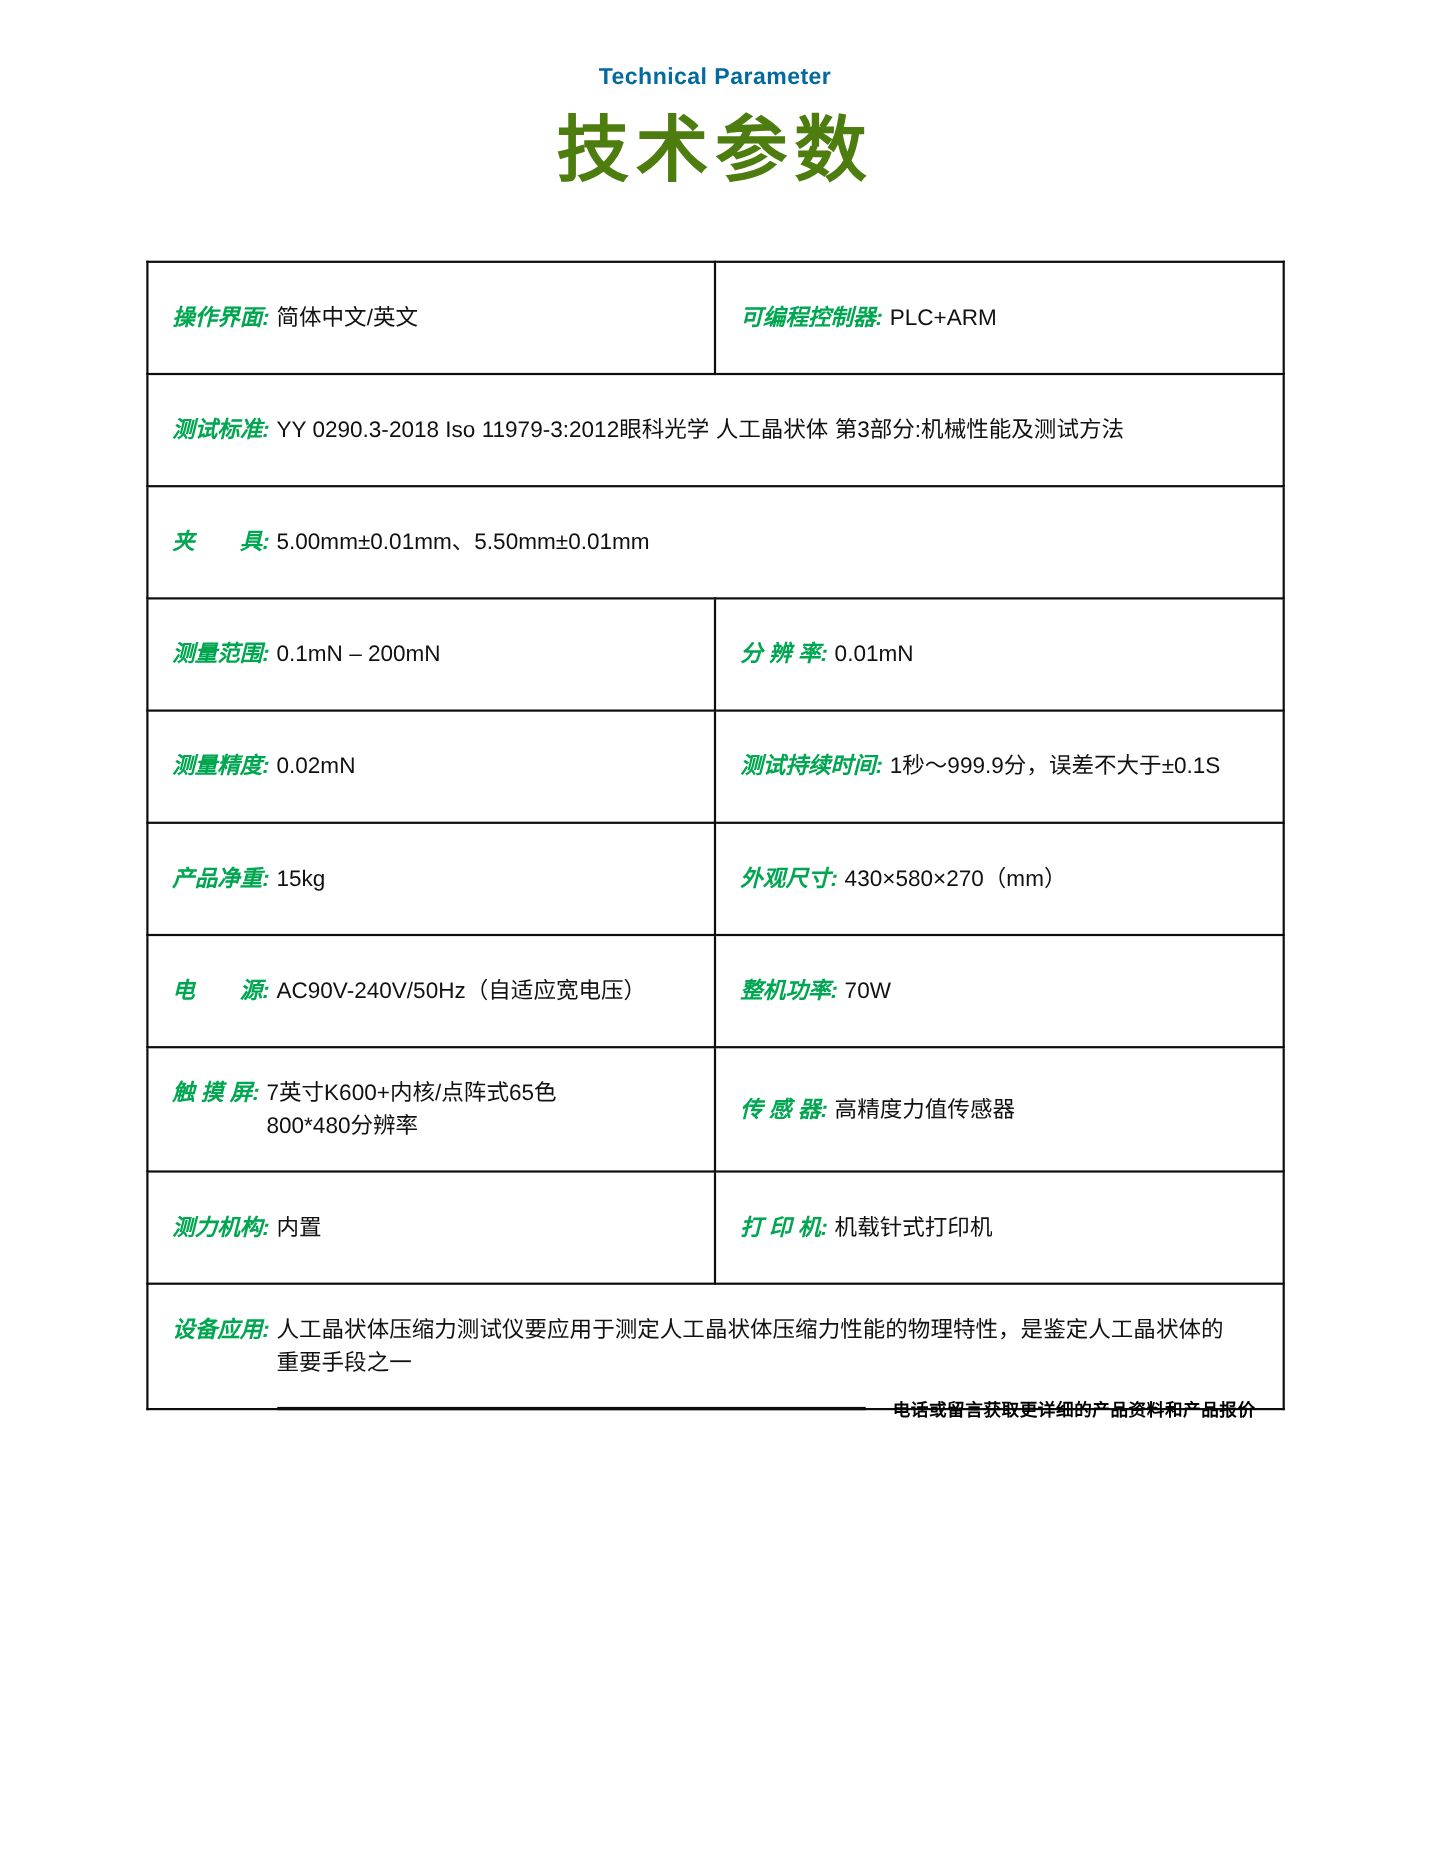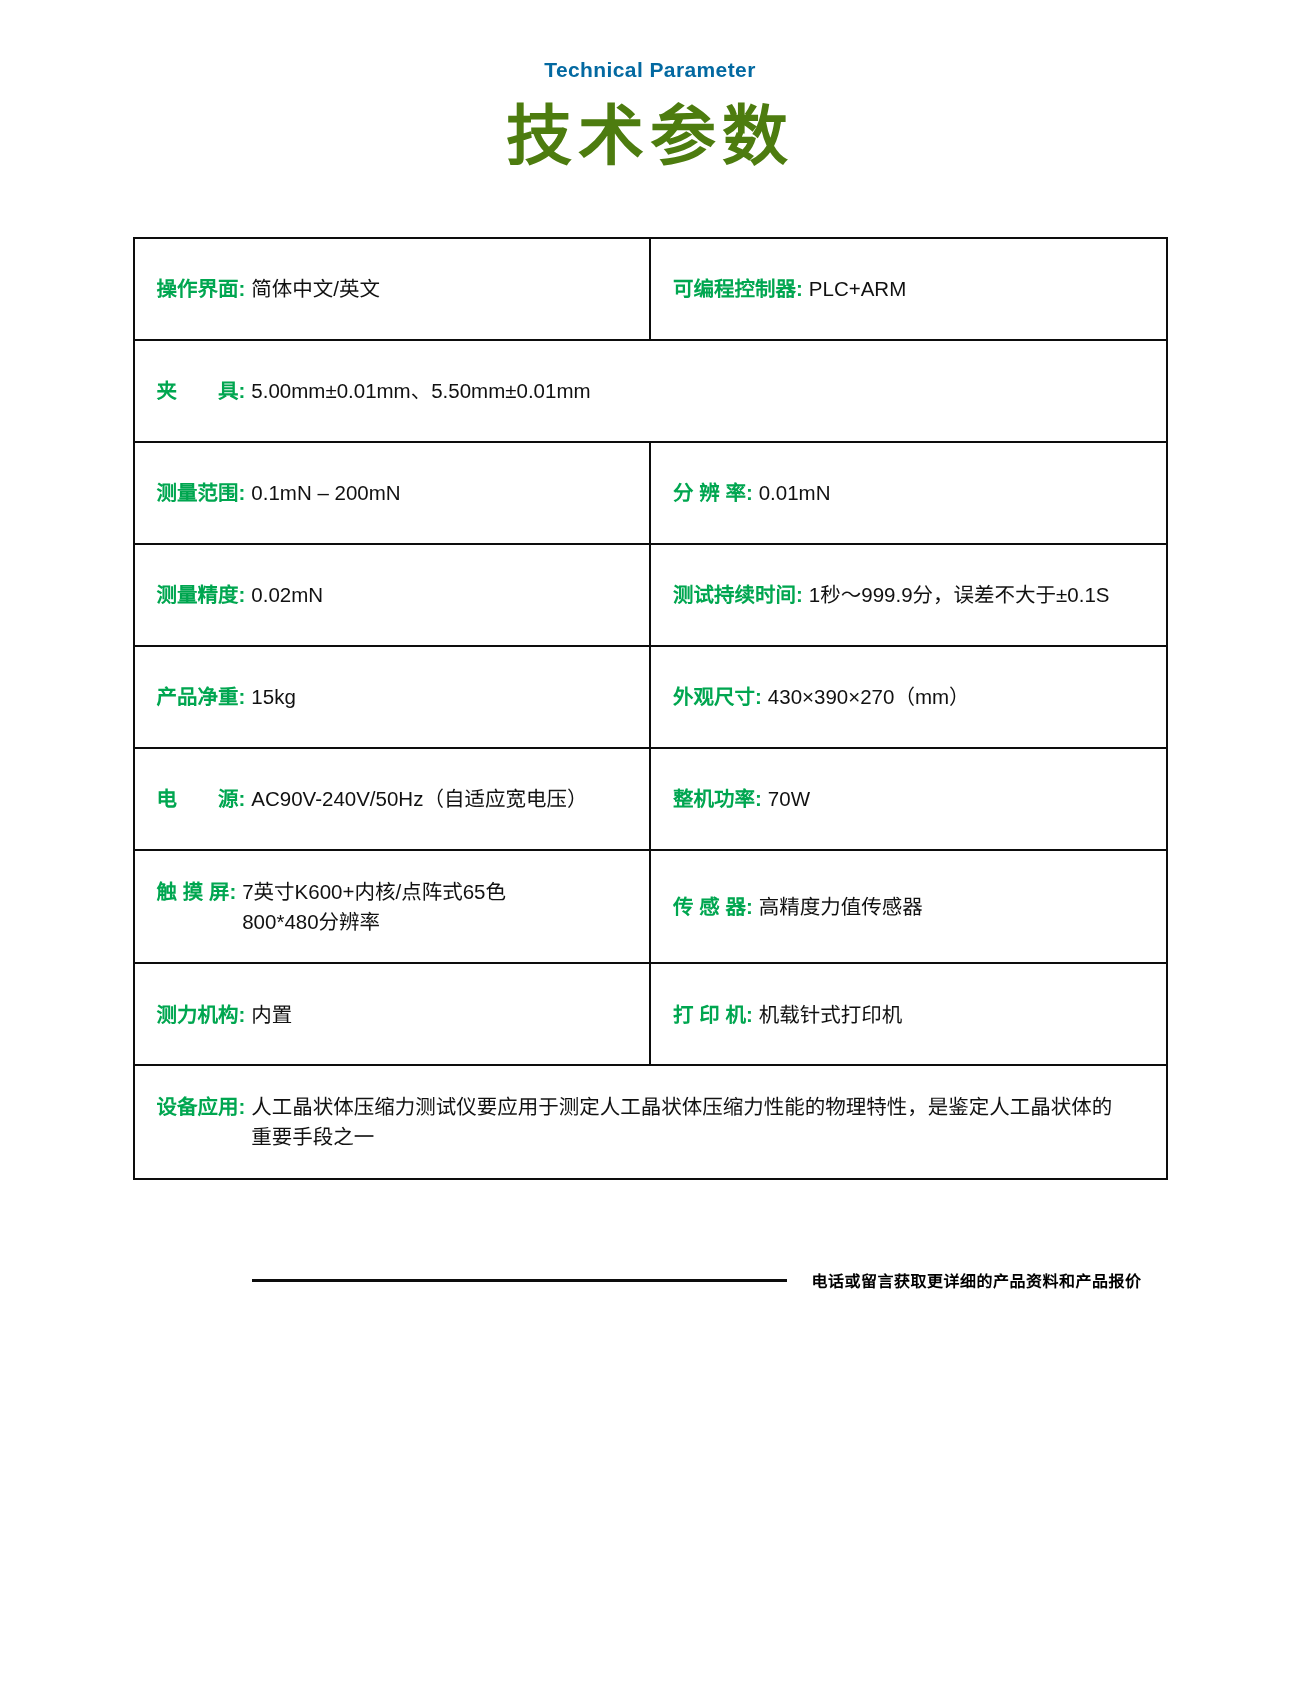--- a/index.html
+++ b/index.html
@@ -63,20 +63,21 @@
     font-size: 20.5px;
     line-height: 1.45;
   }
   td.cell {
     height: 48px;
   }
   .lbl {
     color: #00a650;
     font-weight: bold;
     white-space: pre;
+    font-style: italic;
   }
   .val {
     color: #111111;
     font-weight: normal;
   }
   .cellrow {
     display: flex;
     align-items: flex-start;
   }
   .cellrow .lbl {
@@ -135,20 +136,28 @@
             </div>
           </td>
           <td class="cell">
             <div class="cellrow">
               <span class="lbl">可编程控制器:</span>
               <span class="val">PLC+ARM</span>
             </div>
           </td>
         </tr>
 
+        <tr>
+          <td class="cell" colspan="2">
+            <div class="cellrow">
+              <span class="lbl">测试标准:</span>
+              <span class="val">YY 0290.3-2018 Iso 11979-3:2012眼科光学 人工晶状体 第3部分:机械性能及测试方法</span>
+            </div>
+          </td>
+        </tr>
 
         <tr>
           <td class="cell" colspan="2">
             <div class="cellrow">
               <span class="lbl">夹　　具:</span>
               <span class="val">5.00mm±0.01mm、5.50mm±0.01mm</span>
             </div>
           </td>
         </tr>
 
@@ -185,21 +194,21 @@
         <tr>
           <td class="cell">
             <div class="cellrow">
               <span class="lbl">产品净重:</span>
               <span class="val">15kg</span>
             </div>
           </td>
           <td class="cell">
             <div class="cellrow">
               <span class="lbl">外观尺寸:</span>
-              <span class="val">430×390×270（mm）</span>
+              <span class="val">430×580×270（mm）</span>
             </div>
           </td>
         </tr>
 
         <tr>
           <td class="cell">
             <div class="cellrow">
               <span class="lbl">电　　源:</span>
               <span class="val">AC90V-240V/50Hz（自适应宽电压）</span>
             </div>

